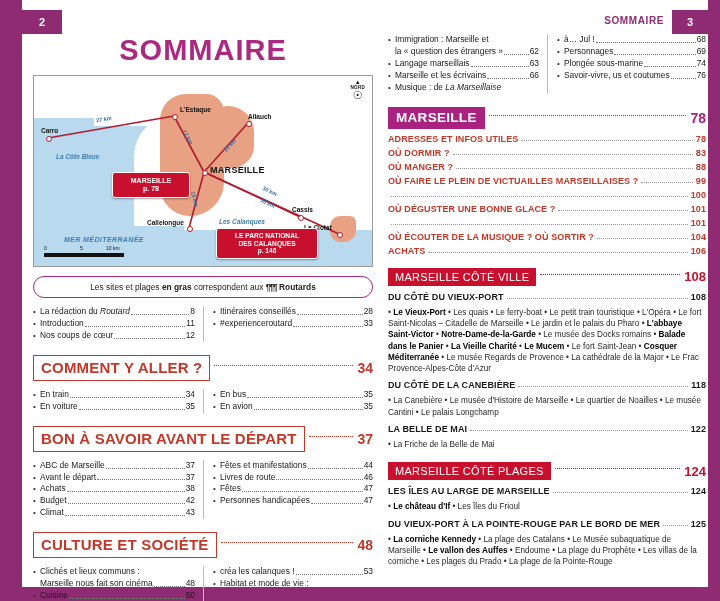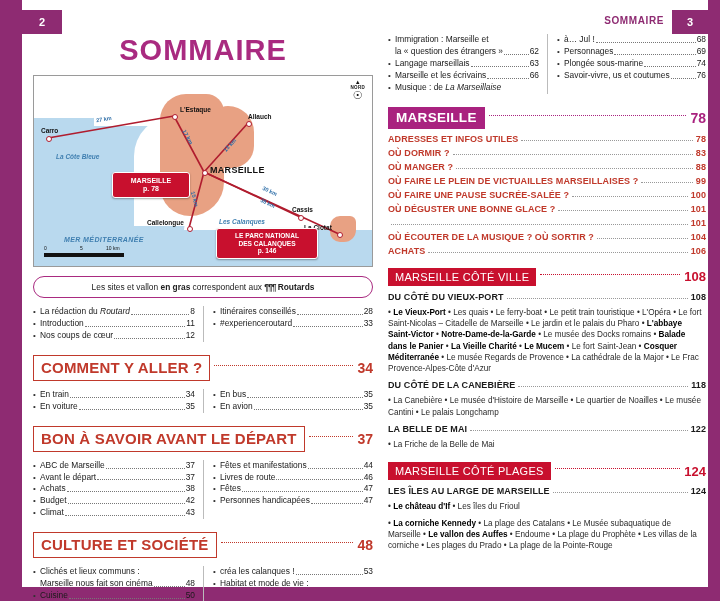--- a/index.html
+++ b/index.html
@@ -217,21 +217,21 @@
         <div class="ticks">
           <span style="left:0;">0</span>
           <span style="left:36px;">5</span>
           <span style="left:62px;">10 km</span>
         </div>
         <div class="bar"></div>
       </div>
     </div>
 
     <div class="note">
-      <span>Les sites et vallon </span><b>en gras</b><span> correspondent aux </span><span class="forks">¶¶¶</span><b> Routards</b>
+      <span>Les sites et plages </span><b>en gras</b><span> correspondent aux </span><span class="forks">¶¶¶</span><b> Routards</b>
     </div>
 
     <div class="twocol">
       <div class="c">
         <div class="ent" style="padding-left: 7px; position: relative;">
           <span class="t"><span>La rédaction du </span><i>Routard</i></span>
           <span class="lead"></span>
           <span class="p">8</span>
         <span style="position: absolute; left: 0px; top: 0px; font-size: 8px; color: rgb(51, 51, 51);">•</span>
           </div>
@@ -489,21 +489,20 @@
           <span>OÙ MANGER ?</span>
           <span class="lead"></span>
           <span class="p">88</span>
         </div>
       <div class="sub">
           <span>OÙ FAIRE LE PLEIN DE VICTUAILLES MARSEILLAISES ?</span>
           <span class="lead"></span>
           <span class="p">99</span>
         </div>
       <div class="sub">
-          <span>OÙ FAIRE UNE PAUSE SUCRÉE-SALÉE ?</span>
           <span class="lead"></span>
           <span class="p">100</span>
         </div>
       <div class="sub">
           <span>OÙ DÉGUSTER UNE BONNE GLACE ?</span>
           <span class="lead"></span>
           <span class="p">101</span>
         </div>
       <div class="sub">
           <span class="lead"></span>
@@ -554,17 +553,22 @@
       <div class="pg">124</div>
     </div>
 
     <div class="sub dark" style="margin-top:6px;">
         <span>LES ÎLES AU LARGE DE MARSEILLE</span>
         <span class="lead"></span>
         <span class="p">124</span>
       </div>
     <div class="places">• <b>Le château d'If</b> • Les îles du Frioul</div>
 
+    <div class="sub dark" style="margin-top:6px;">
+        <span>DU VIEUX-PORT À LA POINTE-ROUGE PAR LE BORD DE MER</span>
+        <span class="lead"></span>
+        <span class="p">125</span>
+      </div>
     <div class="places">• <b>La corniche Kennedy</b> • La plage des Catalans • Le Musée subaquatique de Marseille • <b>Le vallon des Auffes</b> • Endoume • La plage du Prophète • Les villas de la corniche • Les plages du Prado • La plage de la Pointe-Rouge</div>
 
 
   </div>
 </div>
 
 </body></html>

